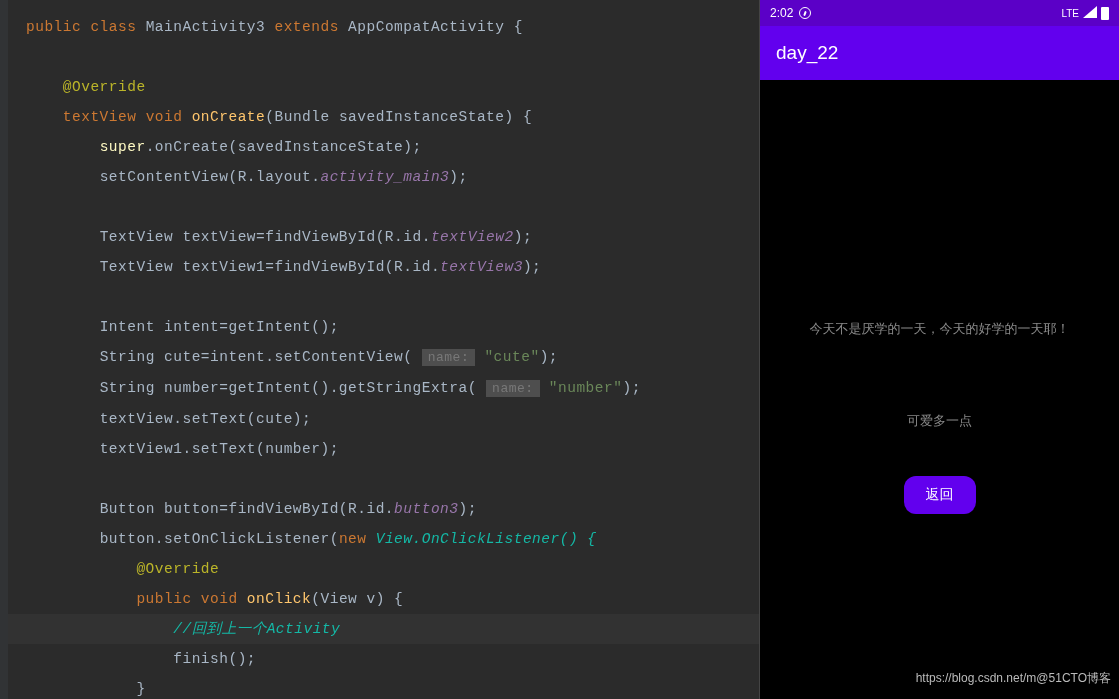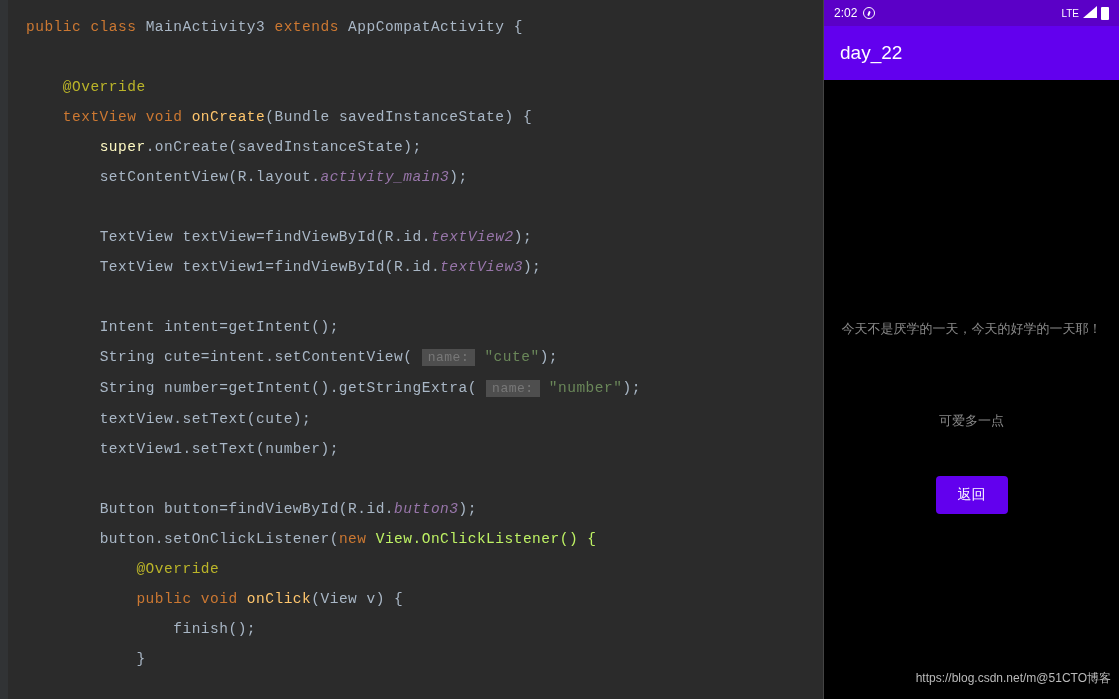--- a/index.html
+++ b/index.html
@@ -35,40 +35,40 @@
     .kw-extends { color: #cc7832; }
     .kw-protected { color: #cc7832; }
     .kw-void { color: #cc7832; }
     .kw-super { color: #fef9c3; }
     .kw-new { color: #cc7832; }
     .classname { color: #a9b7c6; }
     .method-decl { color: #ffc66d; }
     .annotation { color: #bbb529; }
     .field-ital { color: #9876aa; font-style: italic; }
     .string { color: #6a8759; }
-    .comment { color: #bef264; }
+    .comment { color: #14b8a6; font-style: italic; }
     .param-hint {
       background: #4e4e4e;
       color: #787878;
       border-radius: 0;
       padding: 1px 6px;
       font-size: 13px;
     }
     .punct { color: #a9b7c6; }
     .current-line {
       background: #323232;
       display: block;
       margin-left: -18px;
       padding-left: 18px;
       margin-right: -10px;
       padding-right: 10px;
     }
 
     .phone-panel {
-      width: 296px;
+      width: 360px;
       background: #ffffff;
       border-left: 1px solid #444;
       display: flex;
       flex-direction: column;
       position: relative;
     }
     .status-bar {
       height: 26px;
       background: #5b00c7;
       color: #fff;
@@ -117,21 +117,21 @@
     }
     .text2 {
       color: #888;
       font-size: 13px;
       margin-bottom: 46px;
     }
     .return-btn {
       background: #6200ee;
       color: #fff;
       border: none;
-      border-radius: 4px;
+      border-radius: 12px;
       padding: 10px 22px;
       font-size: 14px;
       font-family: Arial, sans-serif;
       cursor: pointer;
       box-shadow: 0 2px 4px rgba(0,0,0,0.25);
     }
     .watermark {
       position: absolute;
       bottom: 12px;
       right: 8px;
@@ -181,20 +181,21 @@
   <div class="code-line">        <span class="punct">Intent intent=getIntent();</span></div>
   <div class="code-line">        <span class="punct">String cute=intent.setContentView(</span> <span class="param-hint">name:</span> <span class="string">"cute"</span><span class="punct">);</span></div>
   <div class="code-line">        <span class="punct">String number=getIntent().getStringExtra(</span> <span class="param-hint">name:</span> <span class="string">"number"</span><span class="punct">);</span></div>
   <div class="code-line">        <span class="punct">textView.setText(cute);</span></div>
   <div class="code-line">        <span class="punct">textView1.setText(number);</span></div>
   <div class="code-line"> </div>
   <div class="code-line">        <span class="punct">Button button=findViewById(R.id.</span><span class="field-ital">button3</span><span class="punct">);</span></div>
   <div class="code-line">        <span class="punct">button.setOnClickListener(</span><span class="kw-new">new</span><span class="comment"> </span><span class="comment">View.OnClickListener() {</span></div>
   <div class="code-line">            <span class="annotation">@Override</span></div>
   <div class="code-line">            <span class="kw-public">public</span> <span class="kw-void">void</span> <span class="method-decl">onClick</span><span class="punct">(View v) {</span></div>
+  <div class="code-line current-line">                <span class="comment">//回到上一个Activity</span></div>
   <div class="code-line">                <span class="punct">finish();</span></div>
   <div class="code-line">            <span class="punct">}</span></div>
 </div>
 
 <div class="phone-panel">
   <div class="status-bar">
     <div class="status-left">
       <span>2:02</span>
       <span class="circle-icon"></span>
     </div>

